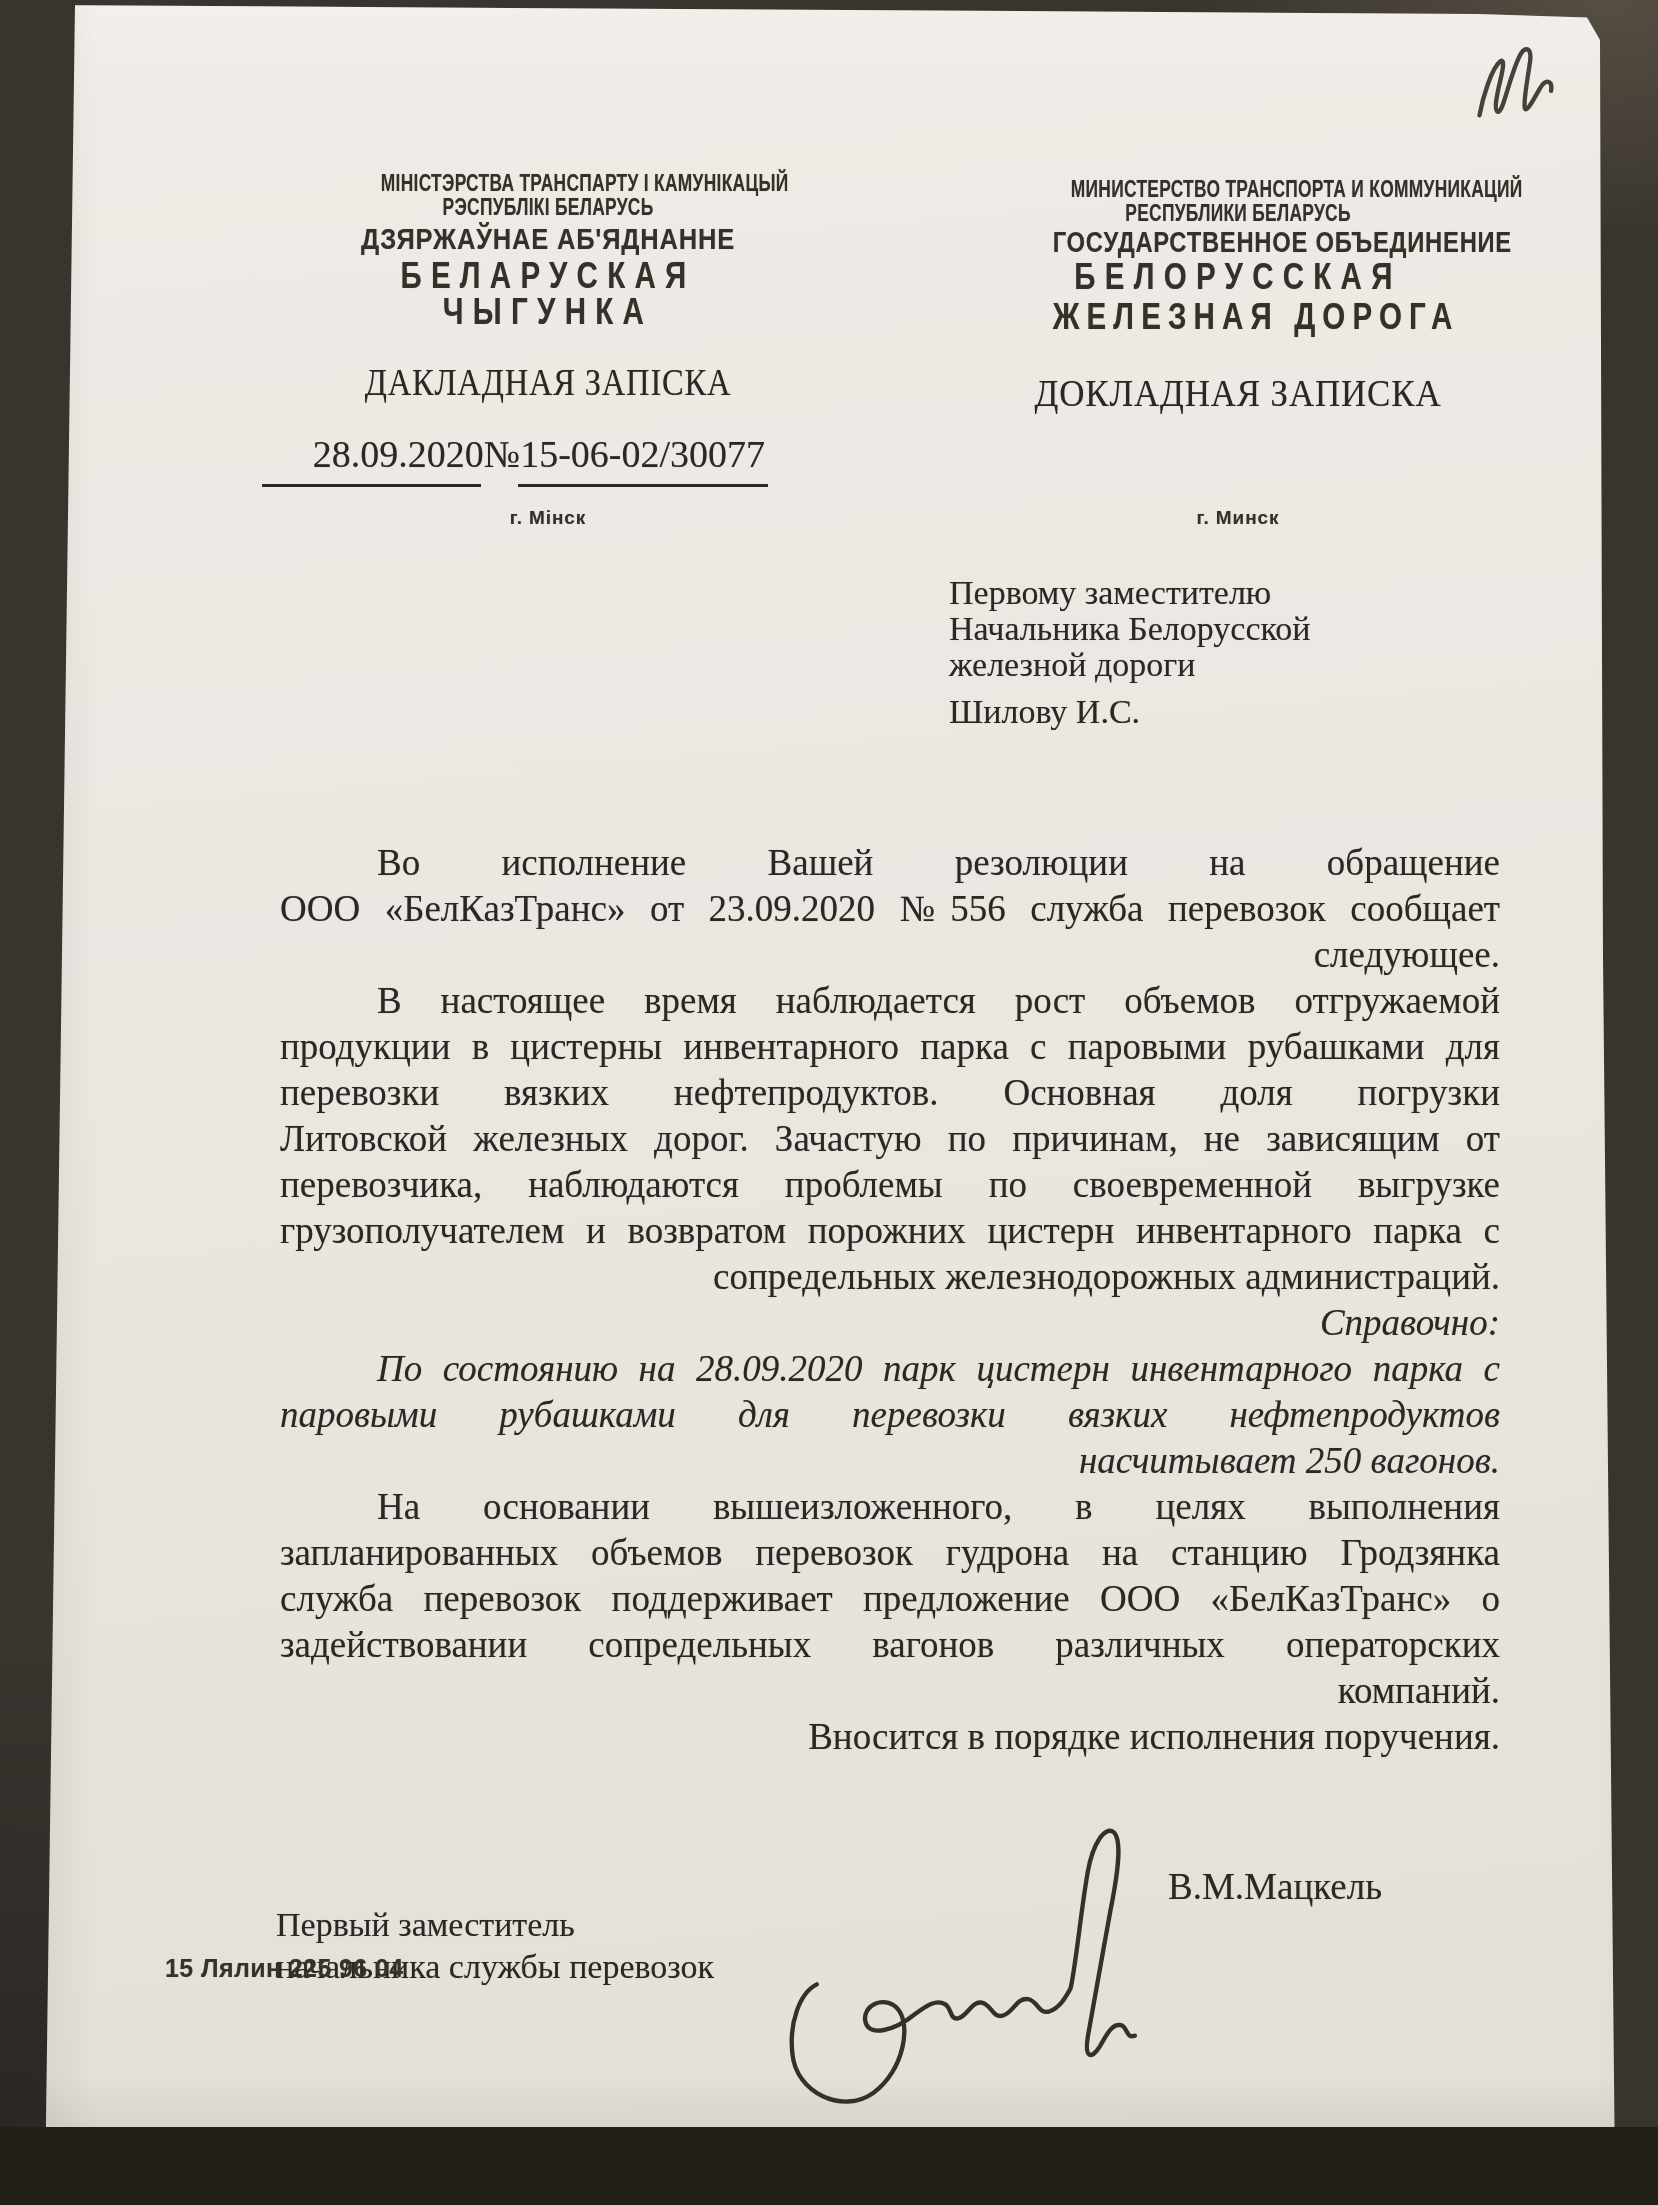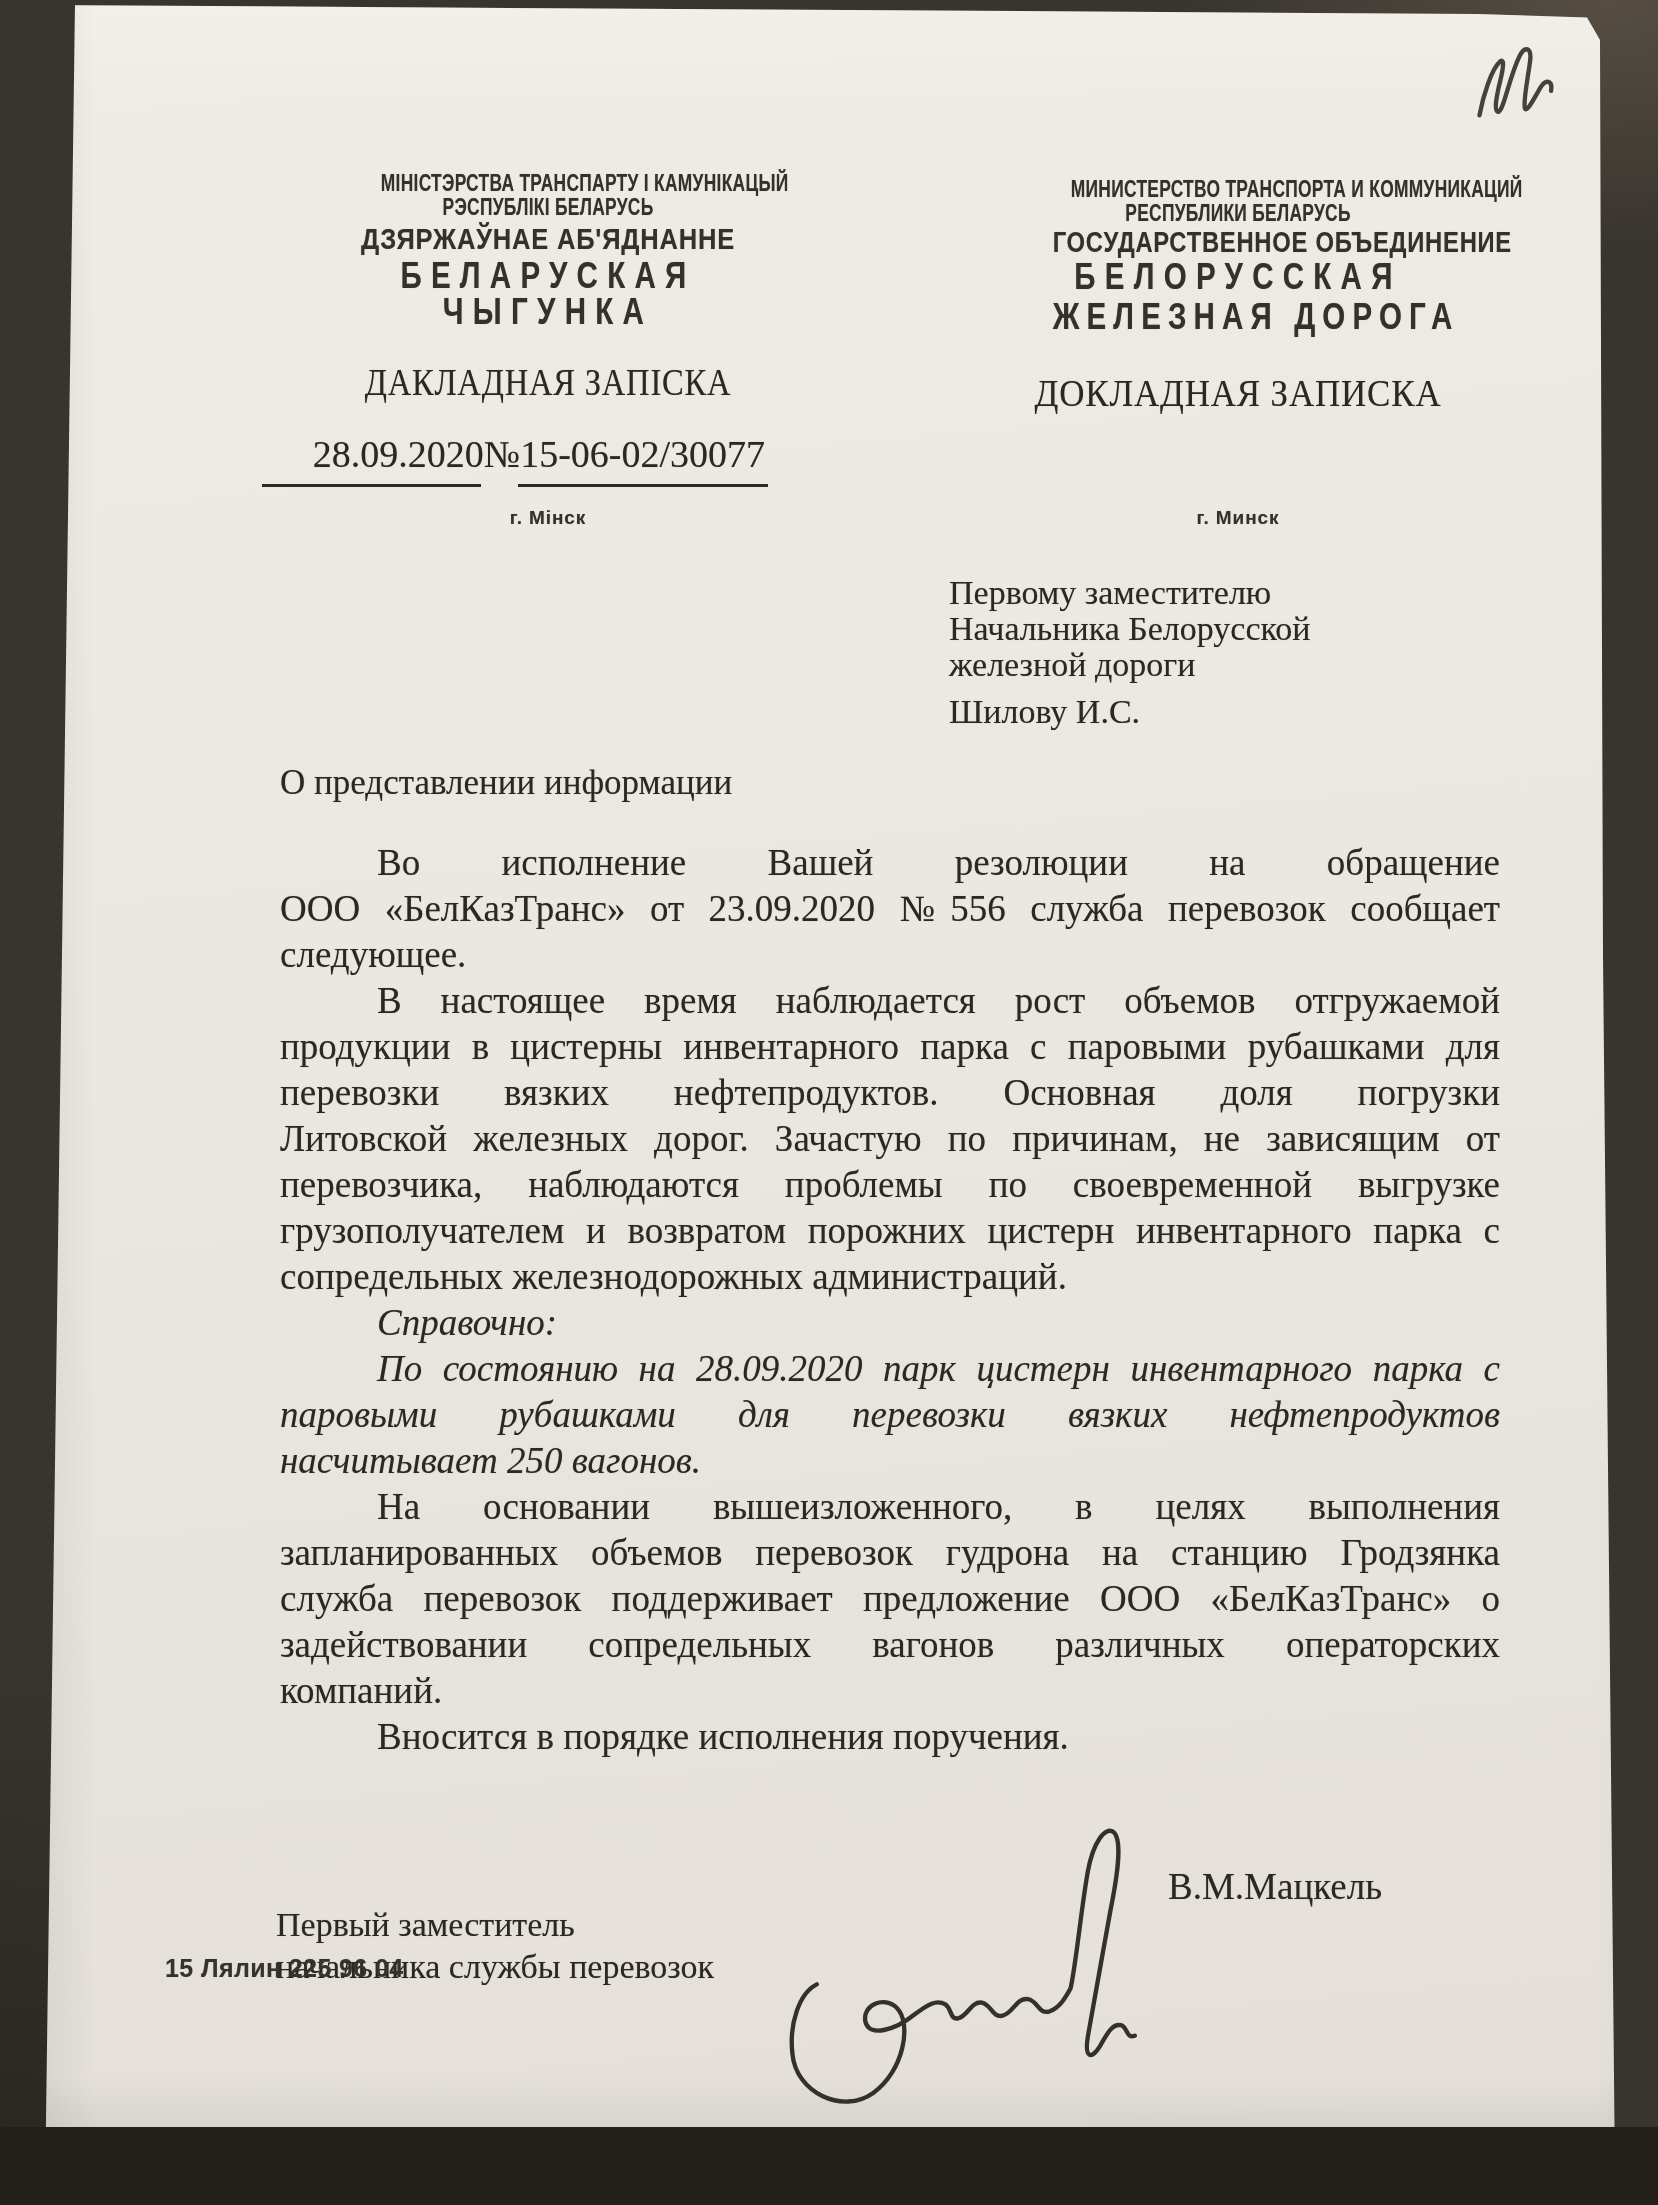--- a/index.html
+++ b/index.html
@@ -35,21 +35,21 @@
   .daterow{position:absolute;left:266px;top:433px;width:499px;display:flex;justify-content:flex-end;
            font-size:38px;line-height:43px;color:#2b2723;text-shadow:0 0 0.9px rgba(43,39,34,.35);}
   .ul{position:absolute;height:2.6px;background:#2c2824;}
   .addr{position:absolute;left:949px;top:575px;font-size:34px;line-height:36px;color:#2b2723;
         text-shadow:0 0 0.9px rgba(43,39,34,.35);}
   .addr .nm{margin-top:11.3px;}
   .subject{font-size:35px;line-height:40px;}
   .body{position:absolute;left:280px;top:840px;width:1220px;font-size:37px;line-height:46px;
         color:#2b2723;text-shadow:0 0 0.9px rgba(43,39,34,.35);font-family:Liberation Serif, serif;}
   .j{text-align:justify;text-align-last:justify;}
-  .l{text-align:left;}
+  .l{text-align:right;}
   .i{text-indent:97px;}
   .it{font-style:italic;}
   .sigpos{font-size:34px;line-height:42px;}
   .signame{font-size:37px;line-height:40px;}
   .footer{font-family:"Liberation Sans",sans-serif;font-weight:700;font-size:25px;line-height:29.5px;
           color:#36322c;letter-spacing:0.4px;}
   svg{position:absolute;overflow:visible;}
   svg path{fill:none;stroke-linecap:round;stroke-linejoin:round;}
 </style>
 </head>
@@ -86,21 +86,20 @@
   <div class="ul" style="left:262px;top:484px;width:219px"></div>
   <div class="ul" style="left:518px;top:484px;width:250px"></div>
 
   <div class="addr">
     <div>Первому заместителю</div>
     <div>Начальника Белорусской</div>
     <div>железной дороги</div>
     <div class="nm">Шилову И.С.</div>
   </div>
 
-  <div class="t subject" style="left:280px;top:763px">О представлении информации</div>
 
   <div class="body">
     <div class="j i">Во исполнение Вашей резолюции на обращение</div>
     <div class="j">ООО «БелКазТранс» от 23.09.2020 №556 служба перевозок сообщает</div>
     <div class="l">следующее.</div>
     <div class="j i">В настоящее время наблюдается рост объемов отгружаемой</div>
     <div class="j">продукции в цистерны инвентарного парка с паровыми рубашками для</div>
     <div class="j">перевозки вязких нефтепродуктов. Основная доля погрузки</div>
     <div class="j">Литовской железных дорог. Зачастую по причинам, не зависящим от</div>
     <div class="j">перевозчика, наблюдаются проблемы по своевременной выгрузке</div>

